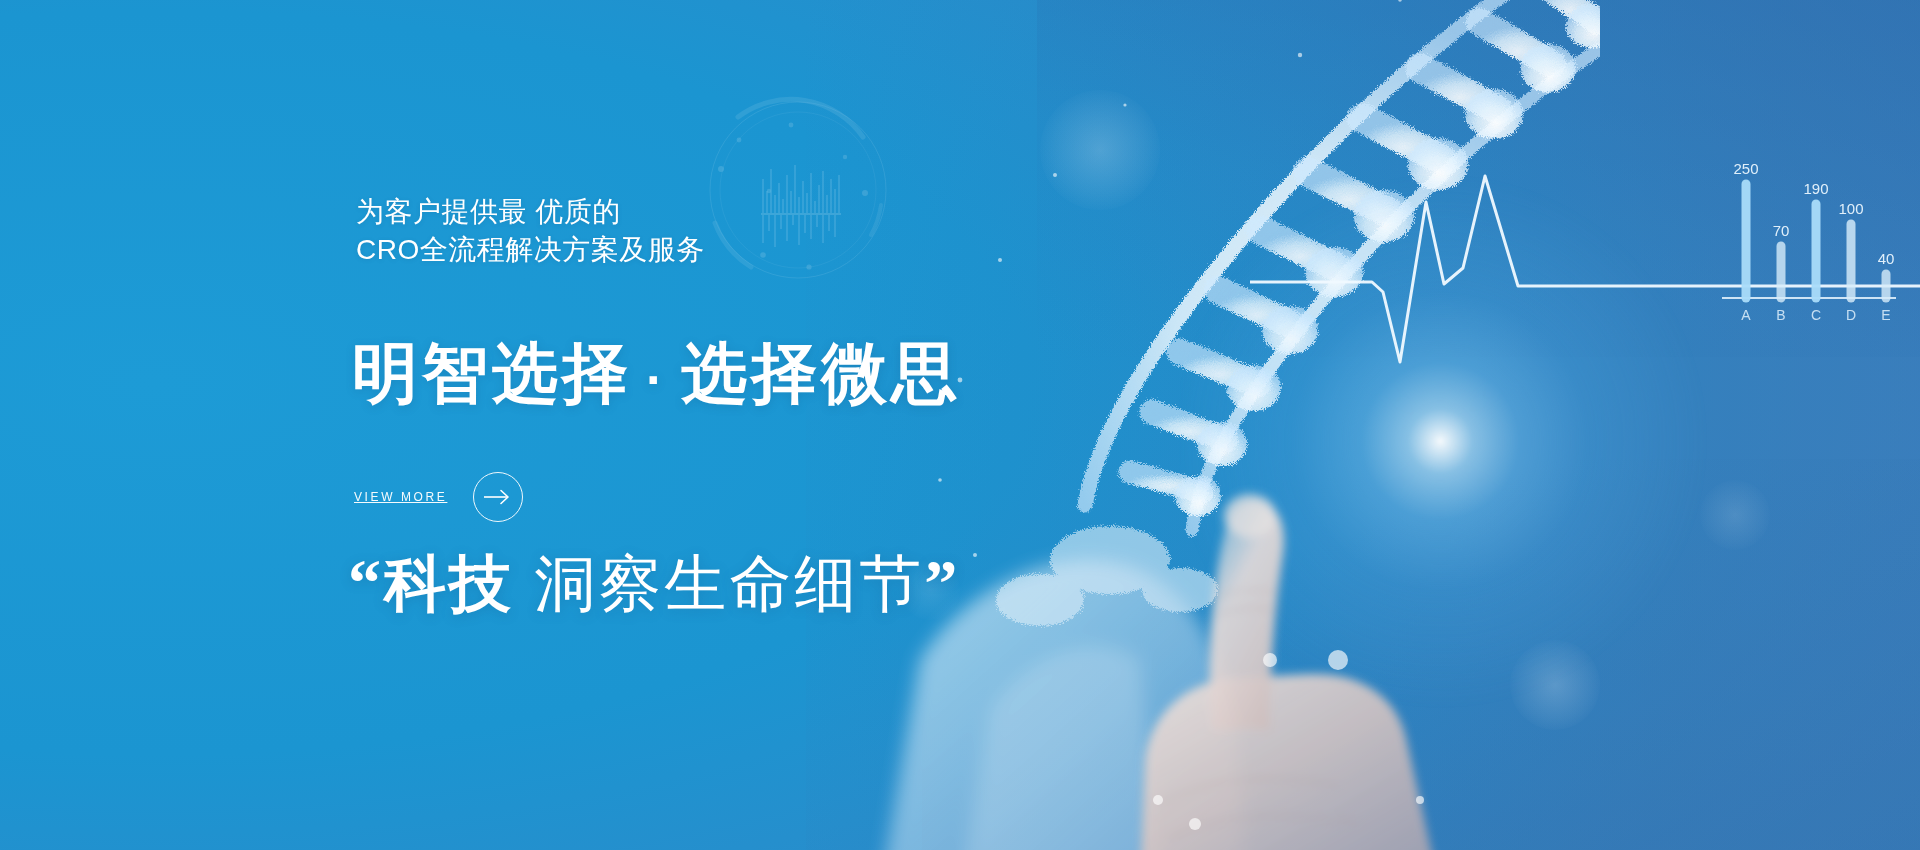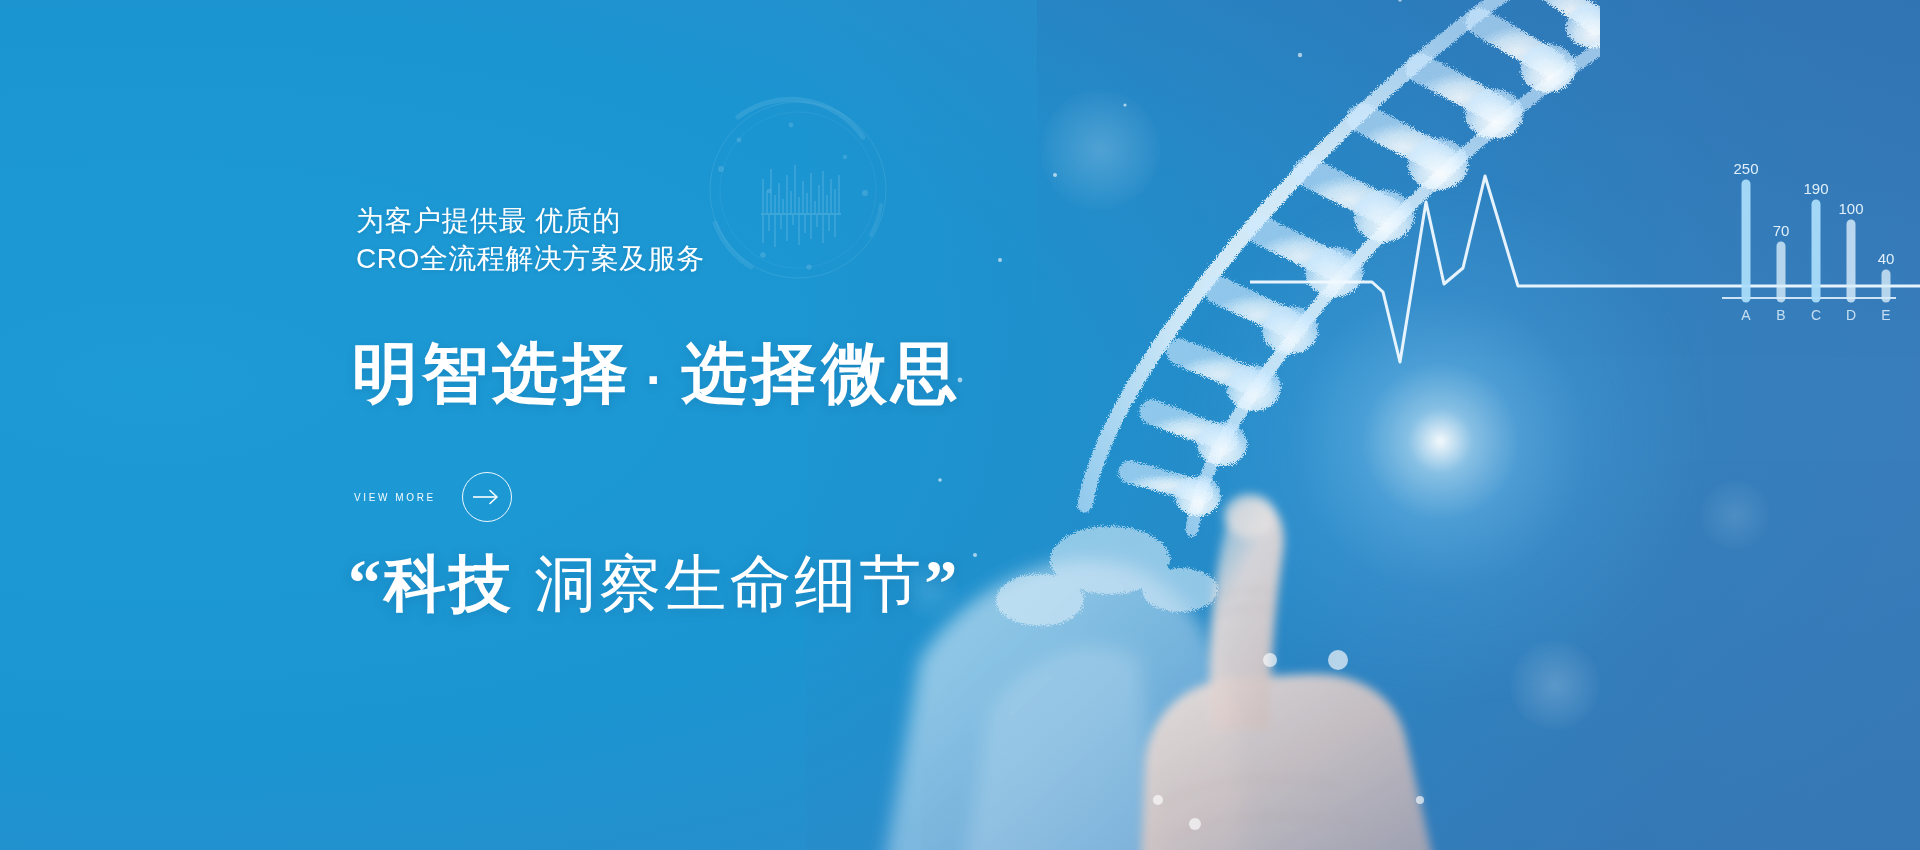--- a/index.html
+++ b/index.html
@@ -60,43 +60,43 @@
   
   .ecg { position:absolute; left:1250px; top:160px; width:670px; height:250px; }
   .barchart { position:absolute; left:1700px; top:150px; width:220px; height:190px; }
 
   
   .content {
     position:absolute; left:356px; top:0; width:900px; height:850px;
     z-index:40;
   }
   .subtitle {
-    position:absolute; top:202px; left:0;
+    position:absolute; top:193px; left:0;
     font-size:28px; line-height:38px; color:#ffffff;
     font-weight:400; letter-spacing:0.5px;
     white-space:pre-line;
     text-shadow:0 1px 4px rgba(20,80,130,0.18);
   }
   .headline {
     position:absolute; top:336px; left:-4px;
     font-size:66px; line-height:74px; color:#ffffff;
     font-weight:700; letter-spacing:4px;
     white-space:nowrap;
     text-shadow:0 2px 10px rgba(20,80,130,0.22);
   }
   .headline .dot { padding:0 14px; font-size:52px; vertical-align:middle; }
 
   .viewmore {
     position:absolute; top:472px; left:-2px;
     display:flex; align-items:center; gap:26px;
     cursor:pointer;
   }
   .viewmore-label {
-    font-size:10px; letter-spacing:2.6px; color:#ffffff;
-    font-weight:400; opacity:0.96;
+    font-size:12px; letter-spacing:2.6px; color:#ffffff;
+    font-weight:400; opacity:0.96;text-decoration:underline;
   }
   .viewmore-circle {
     width:50px; height:50px; border-radius:50%;
     border:1.6px solid rgba(255,255,255,0.92);
     display:flex; align-items:center; justify-content:center;
   }
 
   .quote {
     position:absolute; top:539px; left:-8px;
     font-size:62px; line-height:88px; color:#ffffff;

